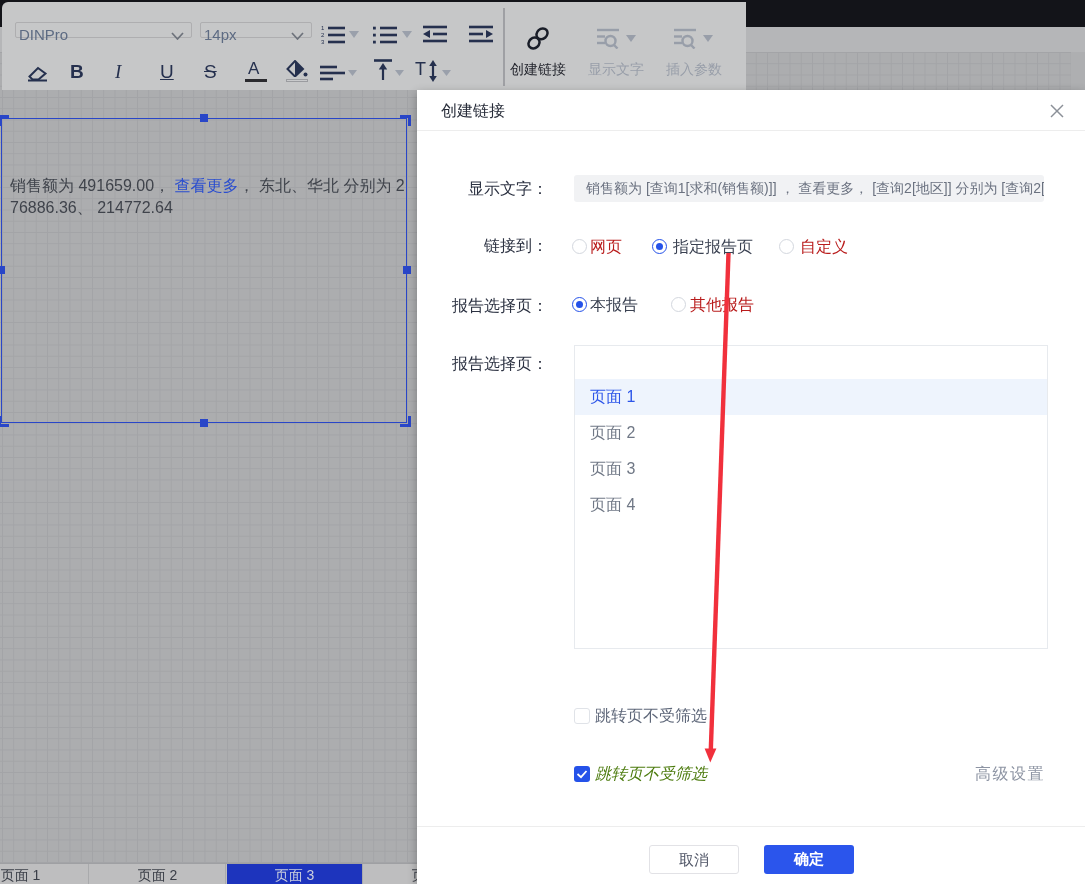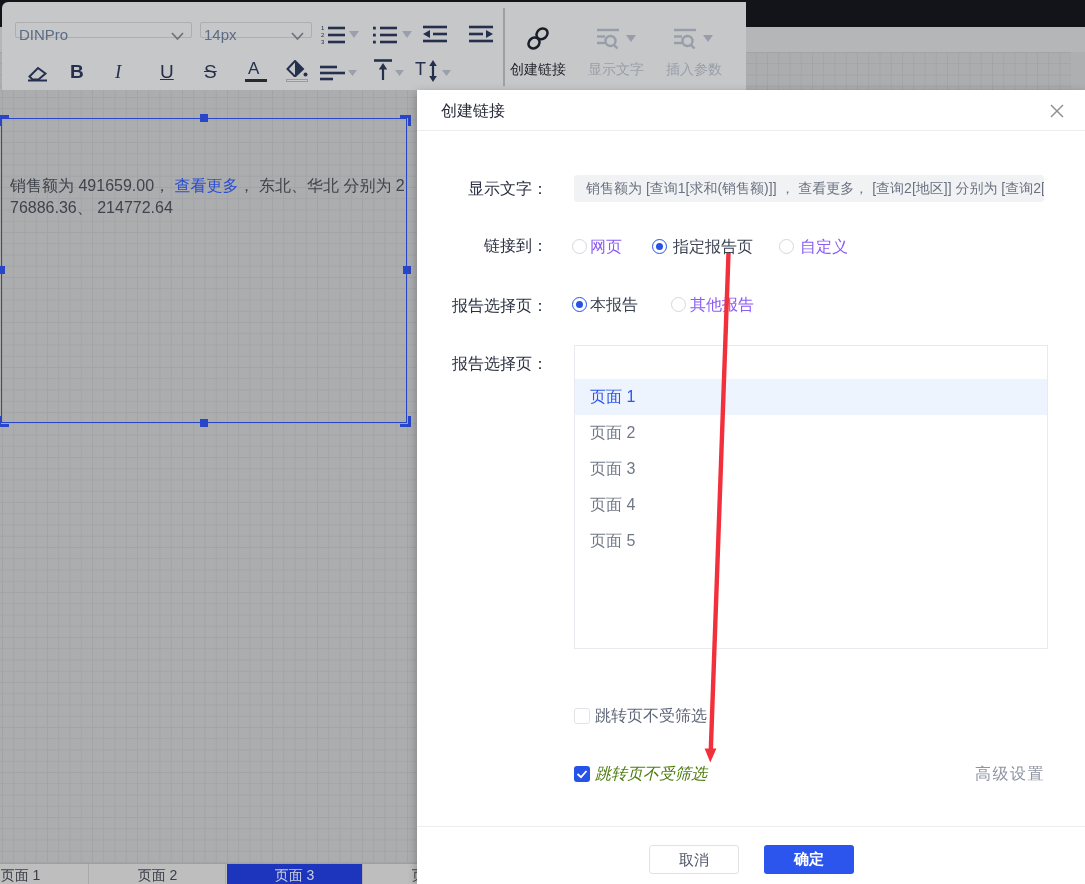--- a/index.html
+++ b/index.html
@@ -37,21 +37,21 @@
 
 #dialog { position:absolute; left:417px; top:90px; width:668px; height:794px; background:#fff; box-shadow:0 3px 9px rgba(0,0,0,0.3); }
 #dlg-head { position:absolute; left:0; top:0; width:100%; height:41px; border-bottom:1px solid #ededed; }
 #dlg-title { position:absolute; left:24px; top:11px; font-size:16px; color:#262b38; }
 #dlg-close { position:absolute; left:633px; top:14px; }
 .lbl { position:absolute; font-size:16px; line-height:17px; color:#2c3242; width:131px; text-align:right; left:0; white-space:nowrap; }
 #inp { position:absolute; left:157px; top:85px; width:470px; height:27px; background:#f1f2f4; border-radius:3px; color:#6b7280; font-size:14px; line-height:27px; padding-left:12px; white-space:nowrap; overflow:hidden; }
 .radio { position:absolute; width:15px; height:15px; border-radius:50%; background:#fff; border:1px solid #d3d7de; }
 .radio.on { border:1.5px solid #2552e9; }
 .radio.on::after { content:""; position:absolute; left:2.5px; top:2.5px; width:7px; height:7px; border-radius:50%; background:#2552e9; }
-.rlbl { position:absolute; font-size:16px; line-height:16px; color:#8b5cf6; }
+.rlbl { position:absolute; font-size:16px; line-height:16px; color:#b91c1c; }
 .rlbl.on { color:#3b4252; }
 
 #ptable { position:absolute; left:157px; top:255px; width:474px; height:304px; border:1px solid #e7eaee; background:#fff; }
 #pt-head { position:absolute; left:0; top:0; width:100%; height:33px; background:#f3f4f6; color:#3c4354; font-size:16px; text-align:center; line-height:34px; }
 .prow { position:absolute; left:0; width:100%; height:36px; font-size:16px; color:#707886; line-height:36px; padding-left:15px; }
 .prow.on { background:#eef4fd; color:#2c55e9; }
 
 .cb { position:absolute; width:16px; height:16px; border-radius:3px; }
 .cb.off { background:#fff; border:1px solid #e0e3e8; }
 .cb.chk { background:#2552e9; }
@@ -254,21 +254,20 @@
     <div class="radio on" style="left:155px; top:207px;"></div>
     <div class="rlbl on" style="left:173px; top:207px;">本报告</div>
     <div class="radio" style="left:254px; top:207px;"></div>
     <div class="rlbl" style="left:273px; top:207px;">其他报告</div>
 
     <div id="ptable">
       <div class="prow on" style="top:33px;">页面 1</div>
       <div class="prow" style="top:69px;">页面 2</div>
       <div class="prow" style="top:105px;">页面 3</div>
       <div class="prow" style="top:141px;">页面 4</div>
-      <div class="prow" style="top:177px;">页面 5</div>
     </div>
 
     <div class="cb off" style="left:157px; top:618px;"></div>
     <div class="cblbl" style="left:178px; top:618px; color:#5e6779;">跳转页不受筛选</div>
     <div class="cb chk" style="left:157px; top:676px;">
       <svg width="14" height="14" viewBox="0 0 14 14">
           <path d="M2.5 7 L6 10.2 L11.5 4" stroke="#fff" stroke-width="1.8" fill="none"></path>
         </svg>
     </div>
     <div class="cblbl" style="left:178px; top:676px; color:#4d7c0f;font-style:italic;">跳转页不受筛选</div>

